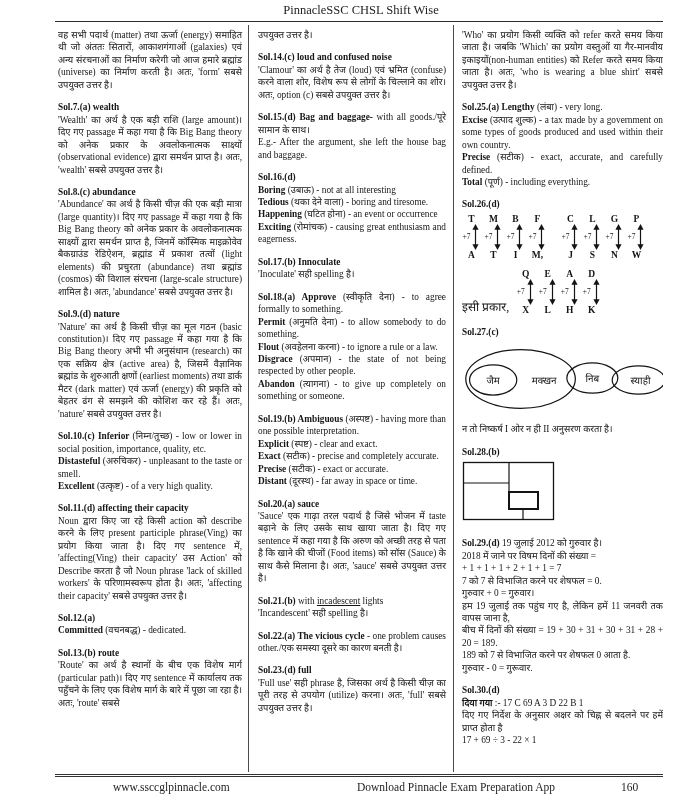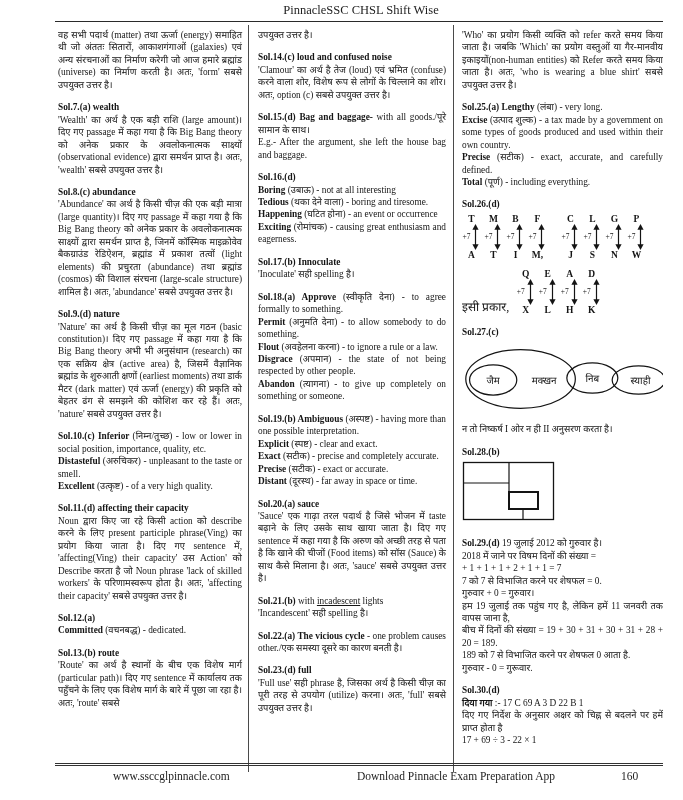--- a/index.html
+++ b/index.html
@@ -21,21 +21,21 @@
   
   .lrow{display:flex;align-items:flex-end;margin:3px 0 8px 0;}
   .lgroup{display:flex;gap:3px;margin-right:14px;}
   .lp{display:flex;flex-direction:column;align-items:center;width:19px;}
   .lt,.lb{font-weight:700;font-size:9.5px;line-height:10.5px;}
   .la{display:flex;align-items:center;}
   .plus{font-size:7.5px;line-height:8px;margin-right:1px;}
   .llabel{font-size:12px;margin:8px 7px 1px 0;white-space:nowrap;text-align:center;}
   .figwrap{margin:3px 0 2px 0;}
   .footer{position:absolute;left:55px;right:20px;bottom:3px;border-top:3px double #333;
-          padding-top:13px;height:18px;font-family:"Liberation Serif",serif;font-size:11.5px;color:#1d1d1d;}
+          padding-top:2px;height:18px;font-family:"Liberation Serif",serif;font-size:11.5px;color:#1d1d1d;}
   .footer span{position:absolute;top:4px;}
   .f-site{left:58px;}
   .f-app{left:302px;}
   .f-page{left:566px;}
 </style>
 </head>
 <body>
 
 <div class="page">
   <div class="header">

